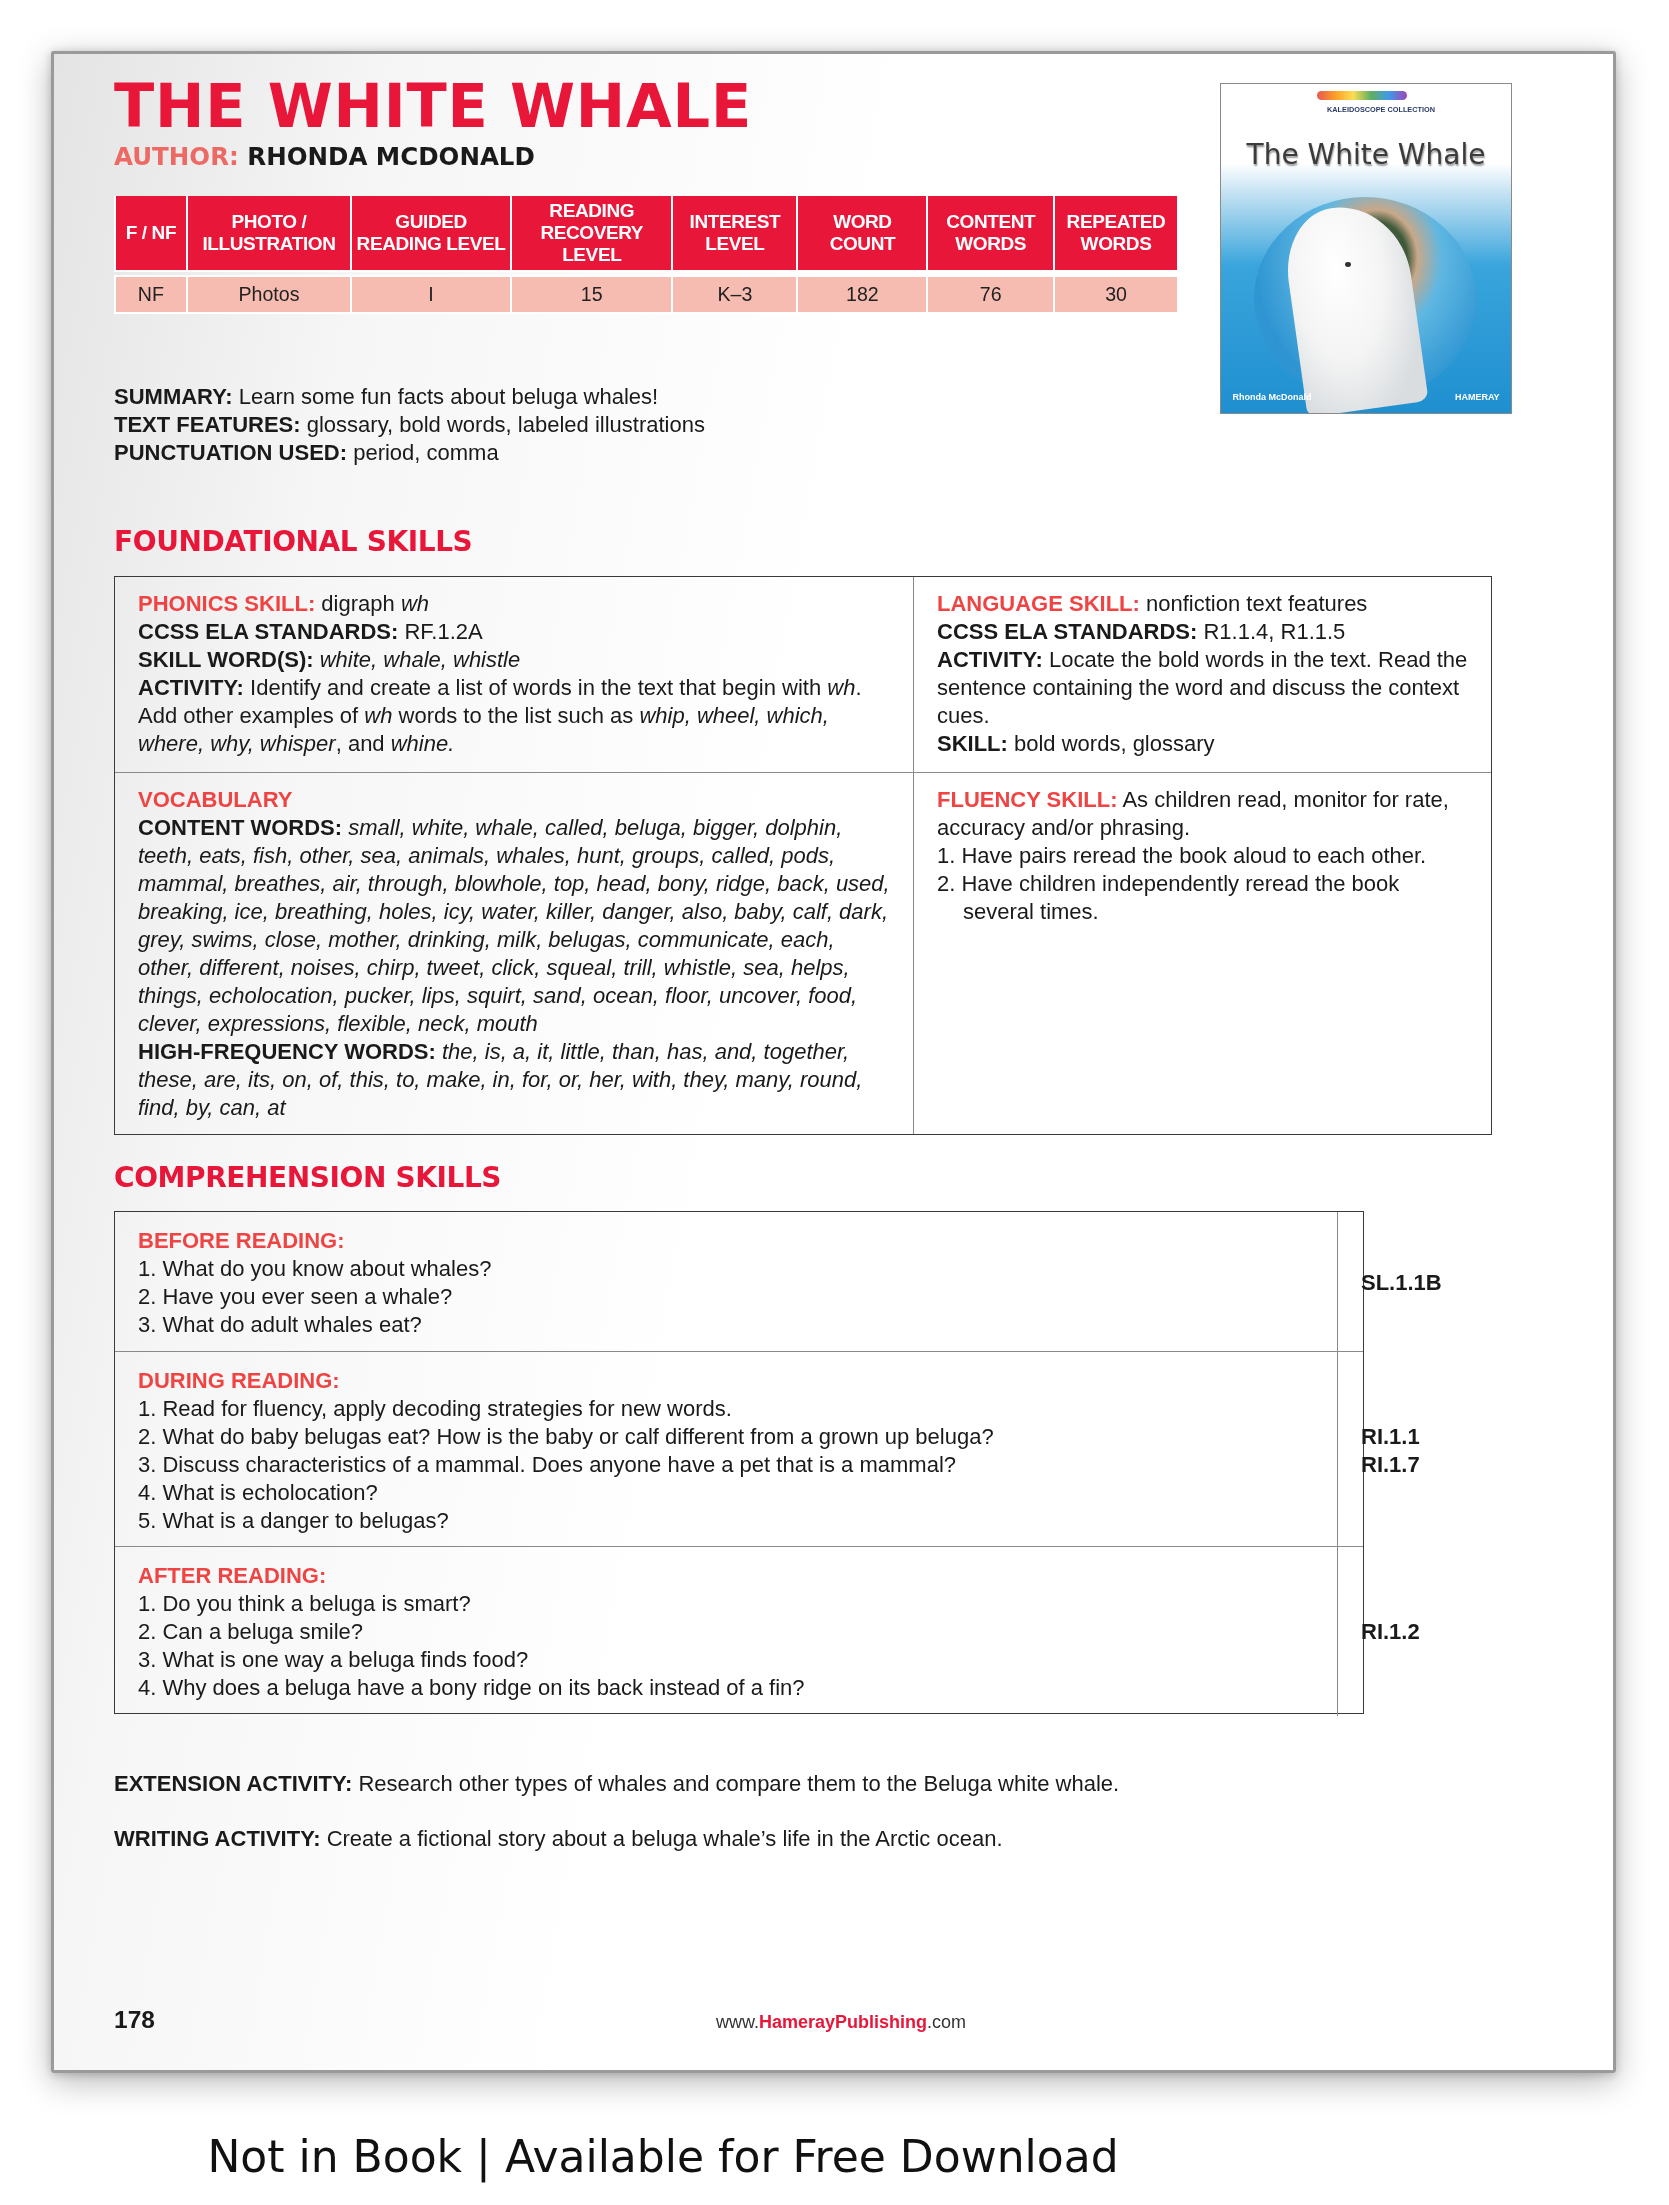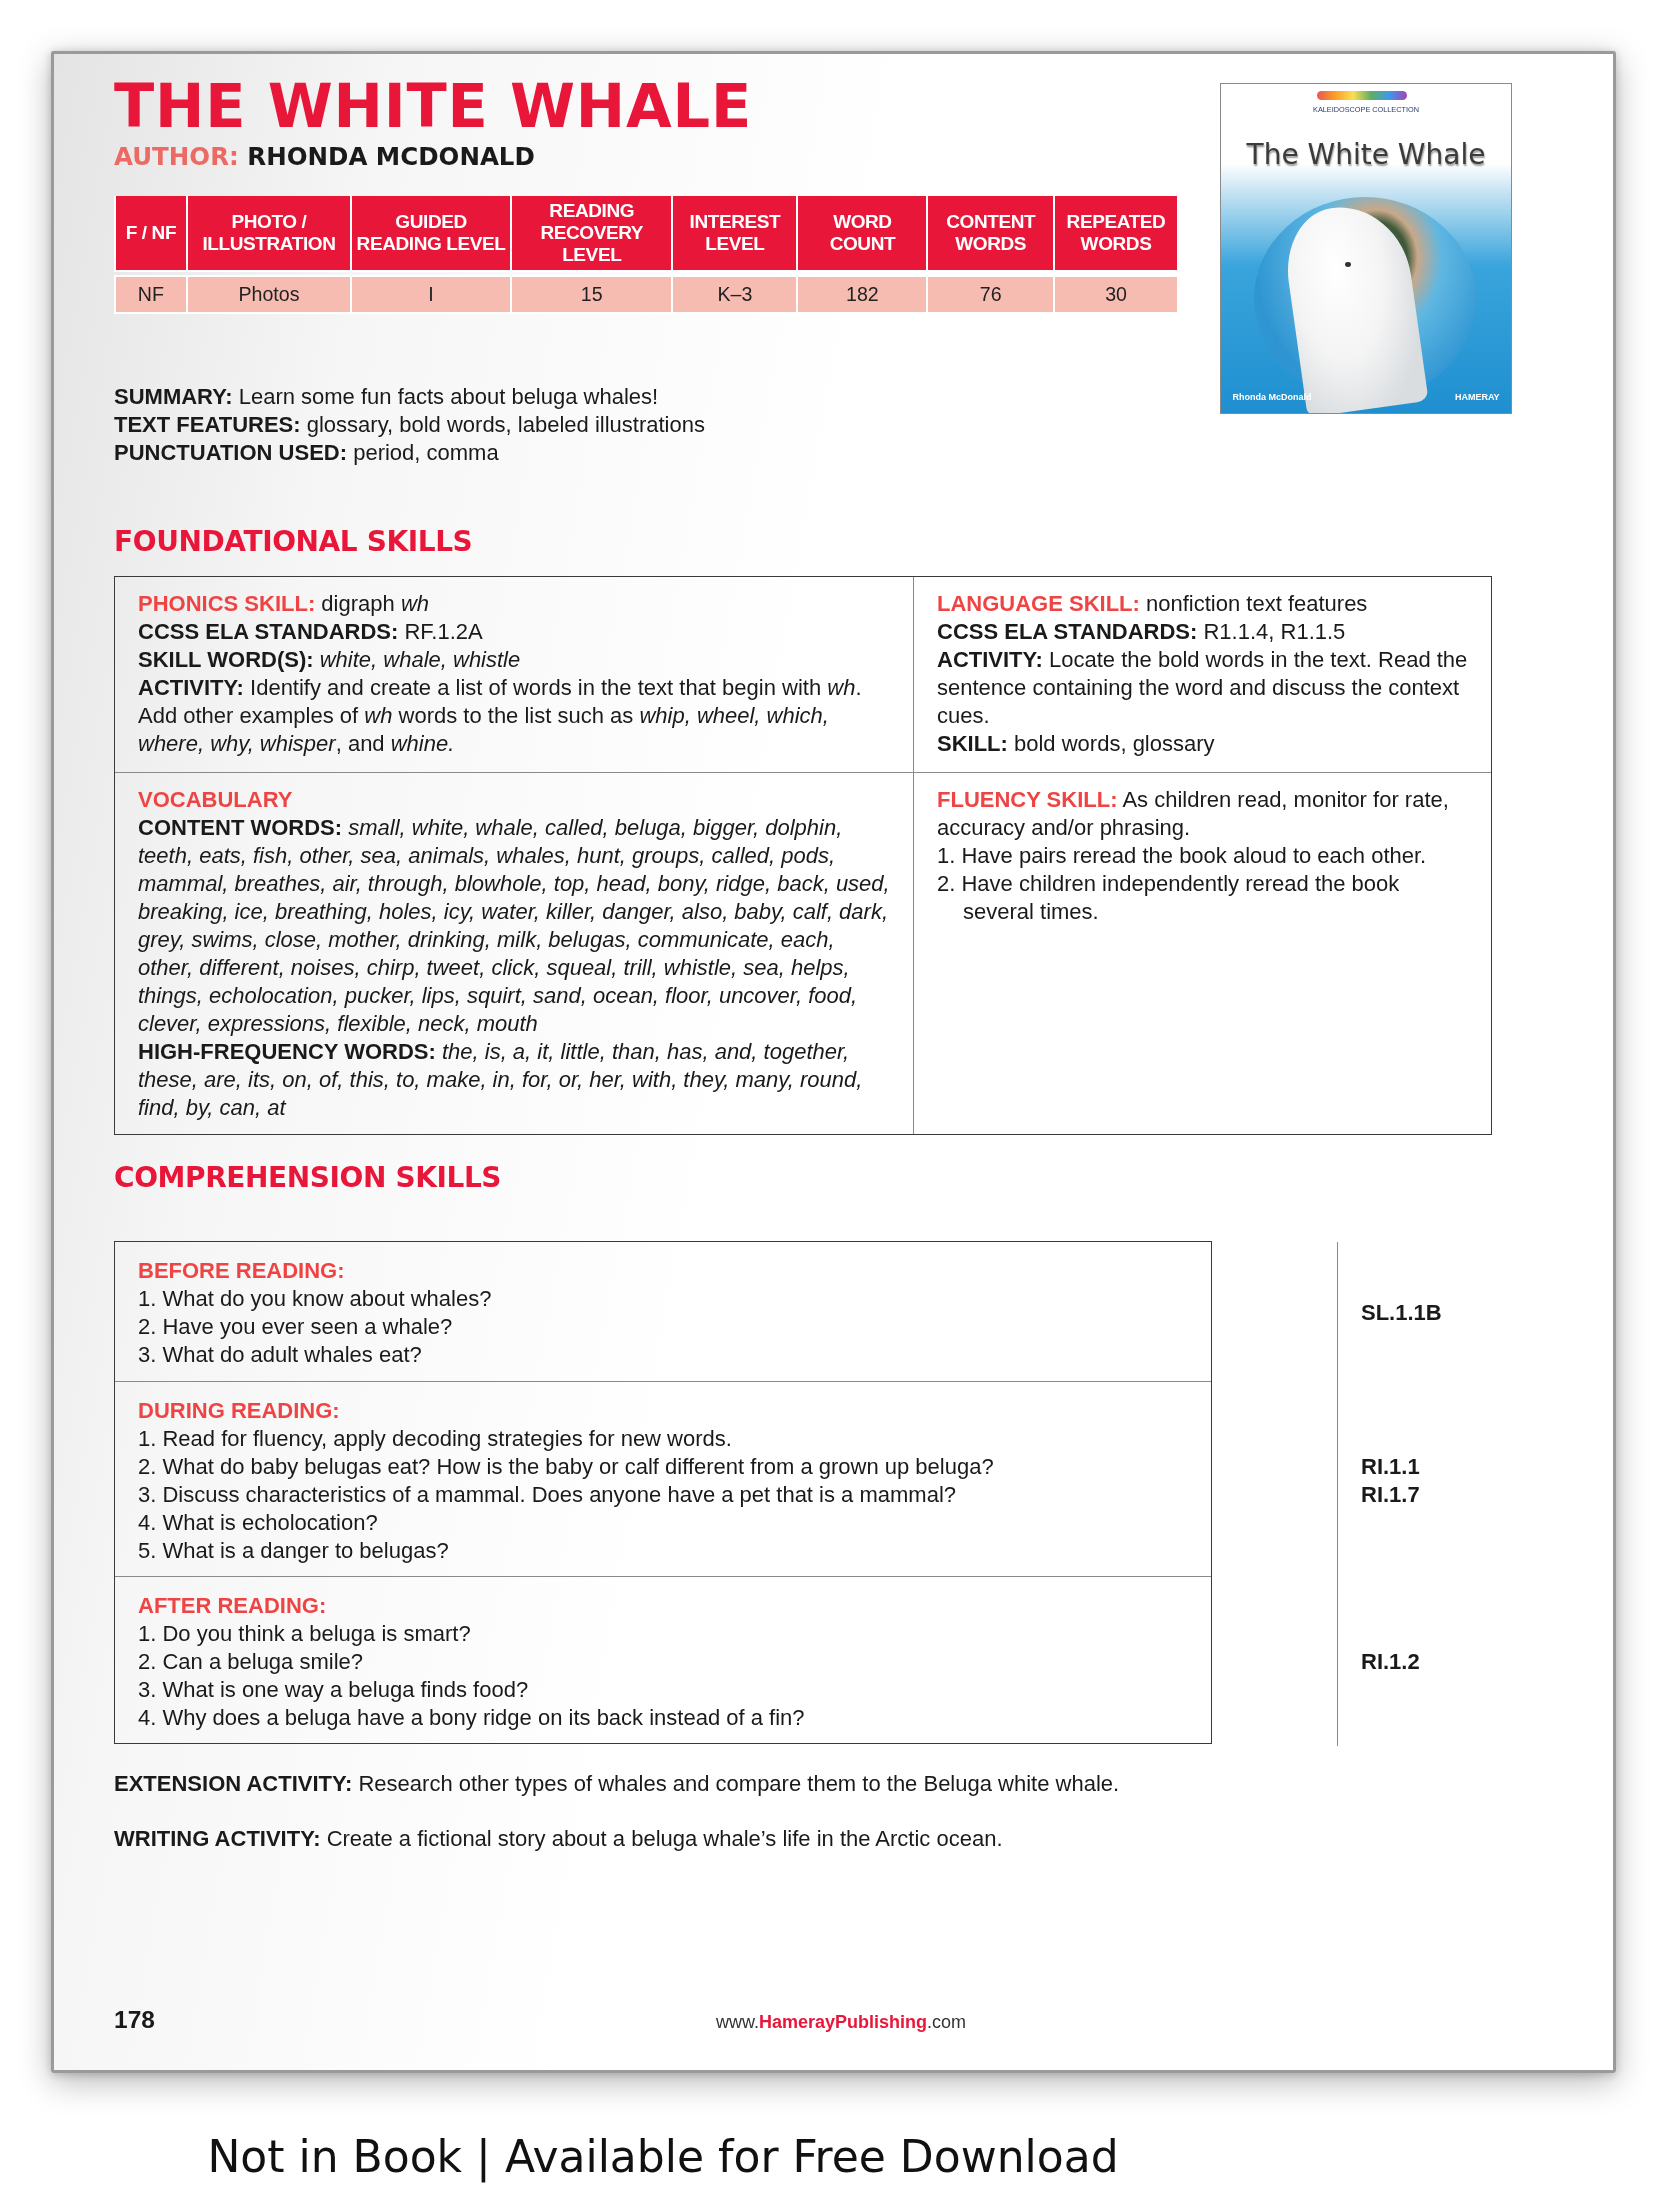--- a/index.html
+++ b/index.html
@@ -43,21 +43,21 @@
 
   .meta { left: 114px; top: 383px; font-size: 22px; line-height: 28px; }
   .meta b { font-weight: 700; }
 
   .cover {
     left: 1220px; top: 83px; width: 290px; height: 329px;
     border: 1.6px solid #8a8a8a; background: #fff; overflow: hidden;
   }
   .cover .sky { position: absolute; left: 0; top: 0; width: 100%; height: 100%;
     background: linear-gradient(180deg, #ffffff 0%, #ffffff 24%, #bfe0f2 34%, #3aa5dc 55%, #1f8fd0 100%); }
-  .cover .logo { position: absolute; left: 0; width: 100%; top: 11.4px; text-align: center; font-size: 7.3px; font-weight: 400; color: #2a3b6a; }
+  .cover .logo { position: absolute; left: 15px; width: 100%; top: 11.4px; text-align: center; font-size: 7.3px; font-weight: 700; color: #2a3b6a; }
   .cover .dots { position: absolute; left: 96px; top: 6.5px; width: 90px; height: 9.8px;
     background: linear-gradient(90deg, #e53935, #fb8c00, #fdd835, #43a047, #1e88e5, #8e24aa); border-radius: 4.9px; opacity: 0.85; }
   .cover .ctitle { position: absolute; left: 0; width: 100%; top: 54px; text-align: center;
     font-size: 28px; color: #3b3b3b; font-family: "DejaVu Sans", sans-serif; text-shadow: 0.8px 1.6px 1.6px #9a9a9a; }
   .cover .oval { position: absolute; left: 33px; top: 113px; width: 222px; height: 204px; border-radius: 50%;
     background: radial-gradient(ellipse at 55% 30%, #3f5a3a 0%, #3f5a3a 18%, #c8a88a 24%, #5fb7e2 38%, #2f95d2 70%, rgba(47,149,210,0) 100%); }
   .cover .whale { position: absolute; left: 72px; top: 122px; width: 122px; height: 204px;
     background: radial-gradient(ellipse at 40% 30%, #ffffff 0%, #f4f4f4 45%, #d9dde0 80%);
     border-radius: 45% 60% 10% 10% / 35% 40% 5% 5%; transform: rotate(-8deg); }
   .cover .eye { position: absolute; left: 124px; top: 178px; width: 5.7px; height: 4.9px; background: #333; border-radius: 50%; }
@@ -75,22 +75,22 @@
   .cell.l { border-right: 1.6px solid #8a8a8a; }
   .cell.top { border-bottom: 1.6px solid #8a8a8a; height: 196px; }
   .cell.bot { height: 361px; }
   .red { color: #ef4444; font-weight: 700; }
   .b { font-weight: 700; }
   i { font-style: italic; }
   .ol { margin: 0; padding: 0; list-style: none; }
   .ol li { padding-left: 26px; text-indent: -26px; }
 
   .comp {
-    position: absolute; left: 114px; top: 1211px; width: 1098px;
-    border: 1.6px solid #3a3a3a; box-sizing: border-box; margin-top: 30px;
+    position: absolute; left: 114px; top: 1211px; width: 1250px;
+    border: 1.6px solid #3a3a3a; box-sizing: border-box;
   }
   .crow { display: grid; grid-template-columns: 1223px 1fr; border-bottom: 1.6px solid #8a8a8a; }
   .crow:last-child { border-bottom: 0; }
   .crow .q { padding: 14.7px 23px; font-size: 22px; line-height: 28px; border-right: 1.6px solid #8a8a8a; }
   .crow .std { display: flex; flex-direction: column; justify-content: center; padding-left: 23px; font-size: 22px; line-height: 28px; font-weight: 700; }
 
   .act { left: 114px; font-size: 22px; }
   .pagenum { left: 114px; top: 2006px; font-size: 24.5px; font-weight: 700; }
   .site { left: 716px; top: 2012px; font-size: 18px; color: #333; }
   .site .brand { color: #e8173a; font-weight: 700; }

